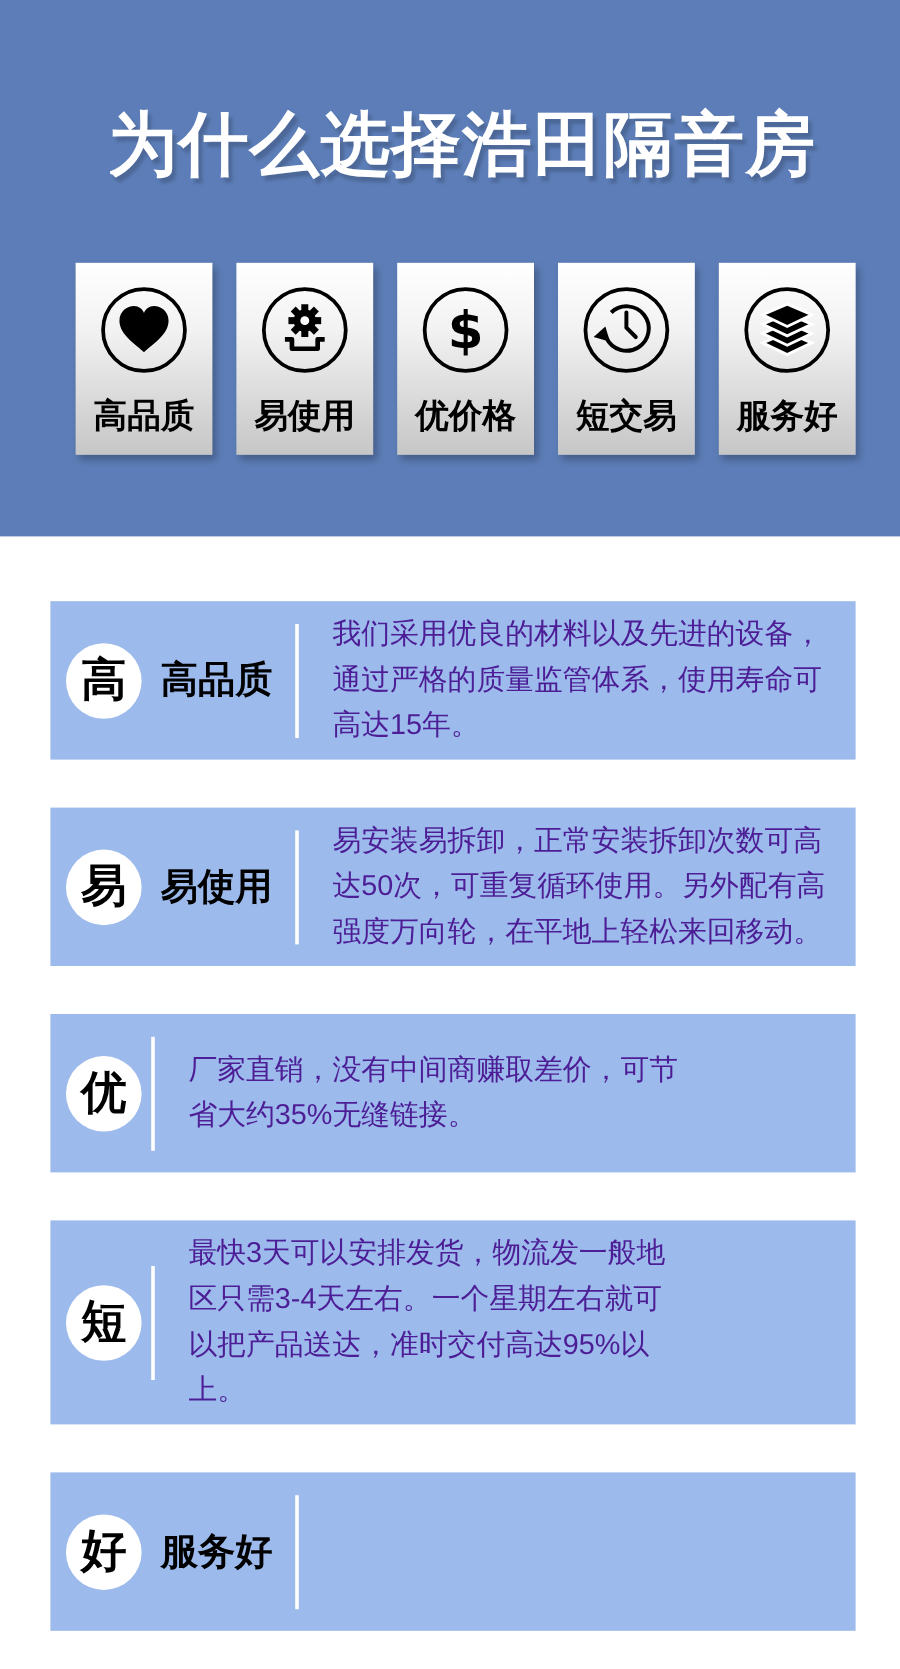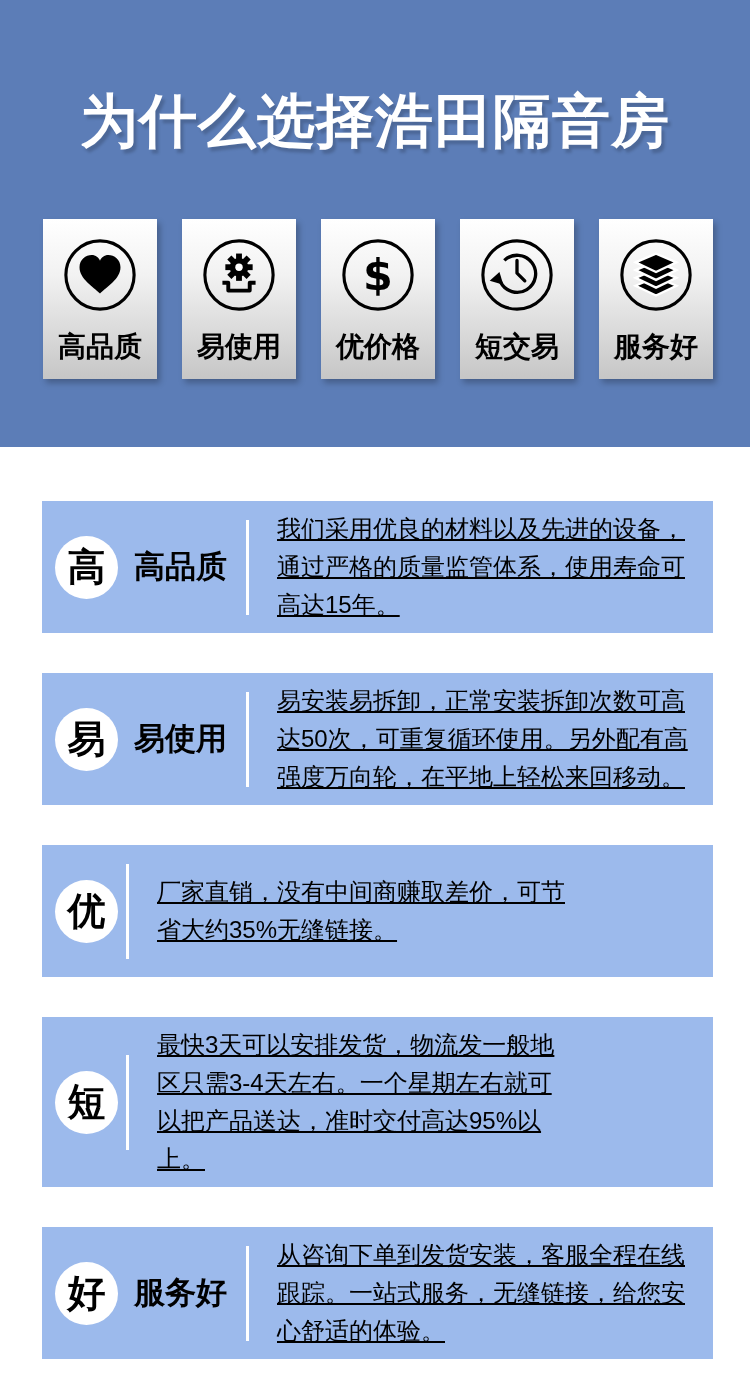--- a/index.html
+++ b/index.html
@@ -8,20 +8,21 @@
     width:750px;
     font-family:"Liberation Sans","DejaVu Sans",sans-serif;
     -webkit-font-smoothing:antialiased;
   }
   .page { width:750px; height:1391px; background:#ffffff; overflow:hidden; }
 
   
   .hero {
     width:750px; height:447px;
     background:var(--header_bg,#5c7db7);
+    padding-left:20px;
   }
   .hero-title {
     padding-top:86px;
     text-align:center;
     font-size:58px;
     line-height:1.2;
     font-weight:900;
     letter-spacing:1px;
     color:#ffffff;
     text-shadow:3px 4px 3px rgba(0,0,0,0.18);
@@ -89,23 +90,22 @@
     width:3px; height:95px;
     margin-left:8px;
     margin-right:28px;
     background:#ffffff;
   }
   .desc {
     flex:none;
     width:418px;
     font-size:24px;
     line-height:38px;
-    color:#000000;
+    color:#4c1d95;
     letter-spacing:0;
-    text-decoration:underline;
   }
 </style>
 </head>
 <body>
 
 <div class="page">
 
   <header class="hero">
     <h1 class="hero-title">为什么选择浩田隔音房</h1>
 
@@ -234,17 +234,16 @@
       <span class="v-divider"></span>
       <p class="desc">最快3天可以安排发货，物流发一般地区只需3-4天左右。一个星期左右就可以把产品送达，准时交付高达95%以上。</p>
     </section>
 
     <section class="feature-row">
       <span class="badge">
           <i>好</i>
         </span>
       <span class="row-label">服务好</span>
       <span class="v-divider"></span>
-      <p class="desc">从咨询下单到发货安装，客服全程在线跟踪。一站式服务，无缝链接，给您安心舒适的体验。</p>
     </section>
 
   </main>
 </div>
 
 </body></html>

